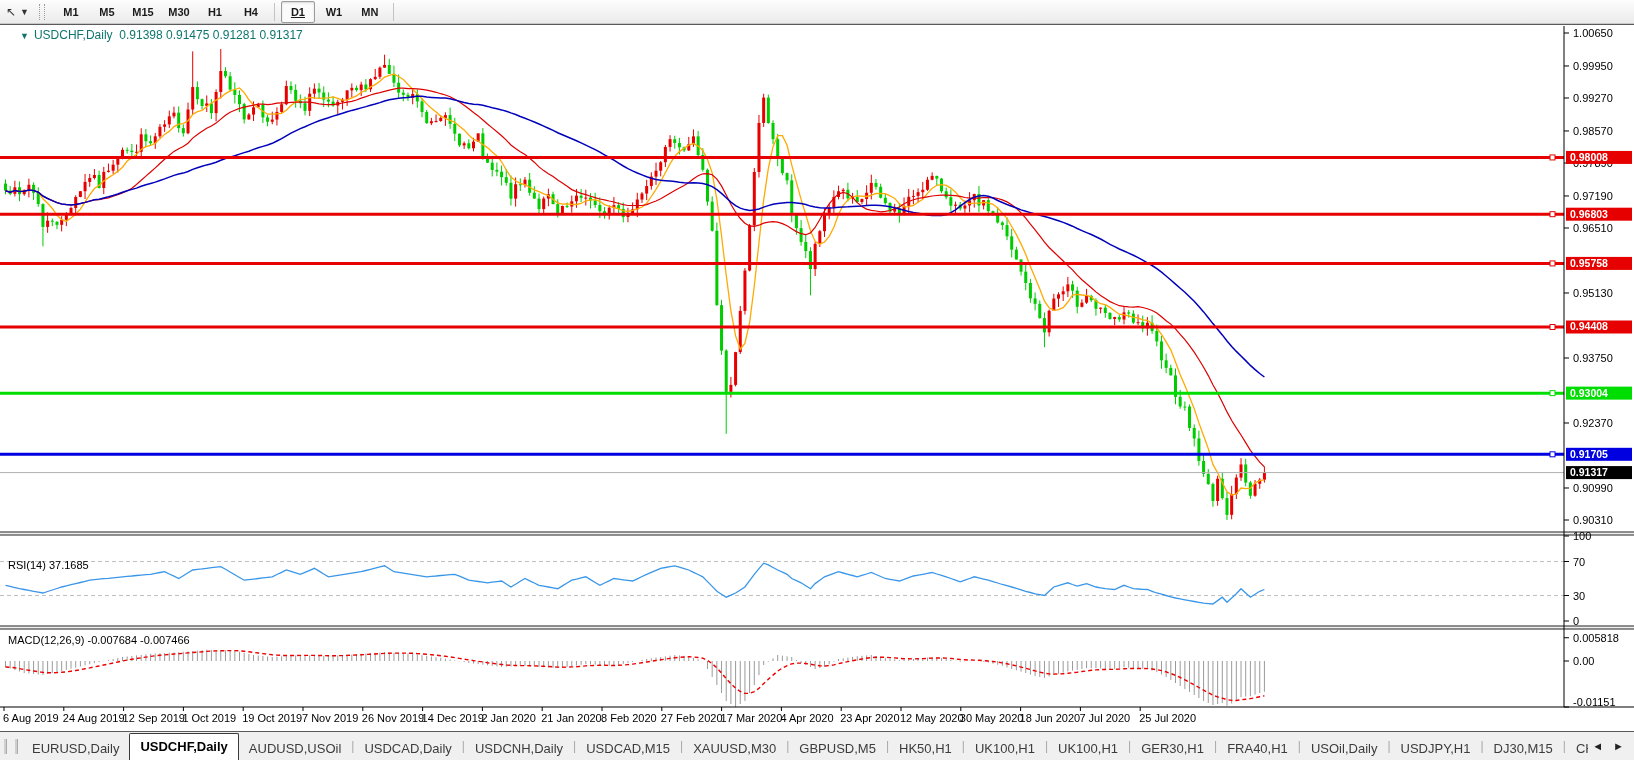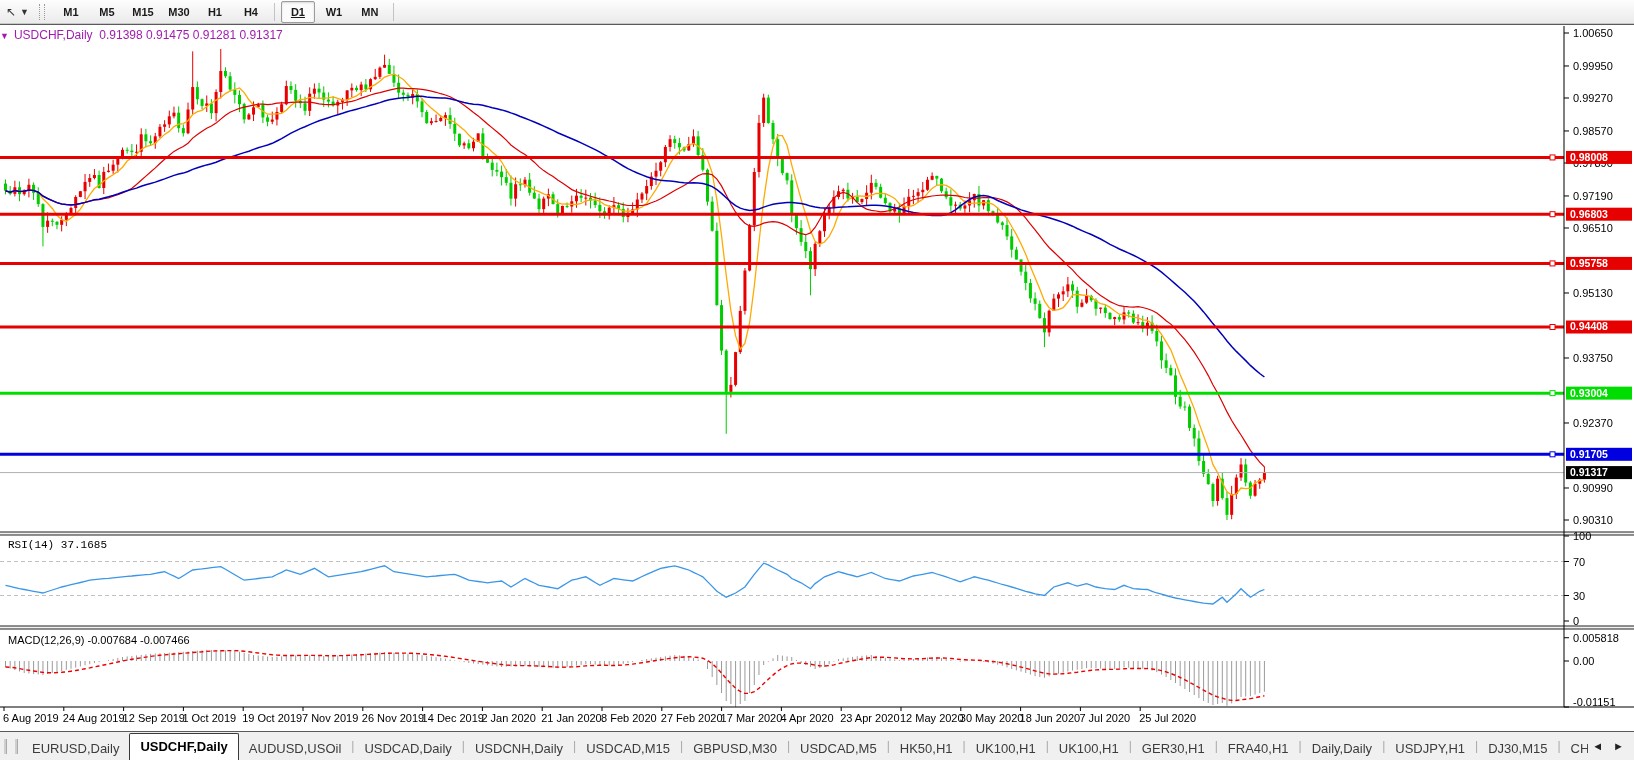--- a/index.html
+++ b/index.html
@@ -14,23 +14,23 @@
   .grip{width:4px;height:16px;border-left:1px dotted #9a9a9a;border-right:1px dotted #9a9a9a;margin:0 8px 0 6px;}
   .vsep{width:1px;height:18px;background:#c3c3c3;margin:0 5px;}
   .tf-btn{height:20px;min-width:24px;padding:0 4px;display:flex;align-items:center;justify-content:center;
     font-size:11px;font-weight:700;color:#1a1a1a;border:1px solid transparent;border-radius:2px;margin:16px 1px;cursor:default;}
   .tf-btn.active{background:#fbfbfb;border:1px solid #9c9c9c;box-shadow:inset 0 1px 2px #d8d8d8;text-decoration:underline;}
   
   .chart-window{position:absolute;top:24px;left:0;width:1634px;height:708px;background:#fff;
     border-top:1px solid #5a5a5a;border-bottom:1px solid #5a5a5a;box-sizing:border-box;}
   #chart-svg{position:absolute;top:0;left:0;}
   .overlay-label{position:absolute;font-size:11px;color:#000;white-space:nowrap;z-index:5;background:transparent;}
-  #chart-title{top:3px;left:0;font-size:12px;color:#a21caf;text-align:center;}
+  #chart-title{top:3px;left:20px;font-size:12px;color:#0f766e;text-align:center;}
   #chart-title .tri{font-size:9px;margin-right:5px;}
-  #rsi-label{top:514px;left:8px;font-family:Liberation Mono, monospace;}
+  #rsi-label{top:534px;left:8px;}
   #macd-label{top:609px;left:8px;}
   
   .tab-bar{position:absolute;top:732px;left:0;width:1634px;height:28px;background:#f0f0f0;
     display:flex;align-items:flex-end;box-sizing:border-box;}
   .tabbar-grips{display:flex;align-items:center;height:28px;padding:0 4px 0 4px;gap:8px;}
   .tabbar-grip{width:2px;height:15px;background:#cfcfcf;border-right:1px solid #aaa;}
   .tab-strip{display:flex;align-items:flex-end;height:28px;overflow:hidden;flex:1;white-space:nowrap;}
   .tab{height:23px;line-height:23px;padding:0 10px;font-size:13px;color:#3c3c3c;cursor:default;}
   .tab.active{background:#fff;border:1px solid #3a3a3a;border-bottom:none;height:26px;line-height:26px;
     font-weight:700;color:#000;border-radius:2px 2px 0 0;}
@@ -1010,35 +1010,35 @@
       <span class="tab">EURUSD,Daily</span>
       <span class="tab active">USDCHF,Daily</span>
       <span class="tab">AUDUSD,USOil</span>
       <span class="tab-sep">|</span>
       <span class="tab">USDCAD,Daily</span>
       <span class="tab-sep">|</span>
       <span class="tab">USDCNH,Daily</span>
       <span class="tab-sep">|</span>
       <span class="tab">USDCAD,M15</span>
       <span class="tab-sep">|</span>
-      <span class="tab">GBPUSD,M30</span>
-      <span class="tab-sep">|</span>
-      <span class="tab">USDCAD,M5</span>
+      <span class="tab">XAUUSD,M30</span>
+      <span class="tab-sep">|</span>
+      <span class="tab">GBPUSD,M5</span>
       <span class="tab-sep">|</span>
       <span class="tab">HK50,H1</span>
       <span class="tab-sep">|</span>
       <span class="tab">UK100,H1</span>
       <span class="tab-sep">|</span>
       <span class="tab">UK100,H1</span>
       <span class="tab-sep">|</span>
       <span class="tab">GER30,H1</span>
       <span class="tab-sep">|</span>
       <span class="tab">FRA40,H1</span>
       <span class="tab-sep">|</span>
-      <span class="tab">Daily,Daily</span>
+      <span class="tab">USOil,Daily</span>
       <span class="tab-sep">|</span>
       <span class="tab">USDJPY,H1</span>
       <span class="tab-sep">|</span>
       <span class="tab">DJ30,M15</span>
       <span class="tab-sep">|</span>
       <span class="tab">CHINA300,H4</span>
     </div>
   <div class="tab-arrows">
     <span class="tab-arrow">◄</span>
     <span class="tab-arrow">►</span>

